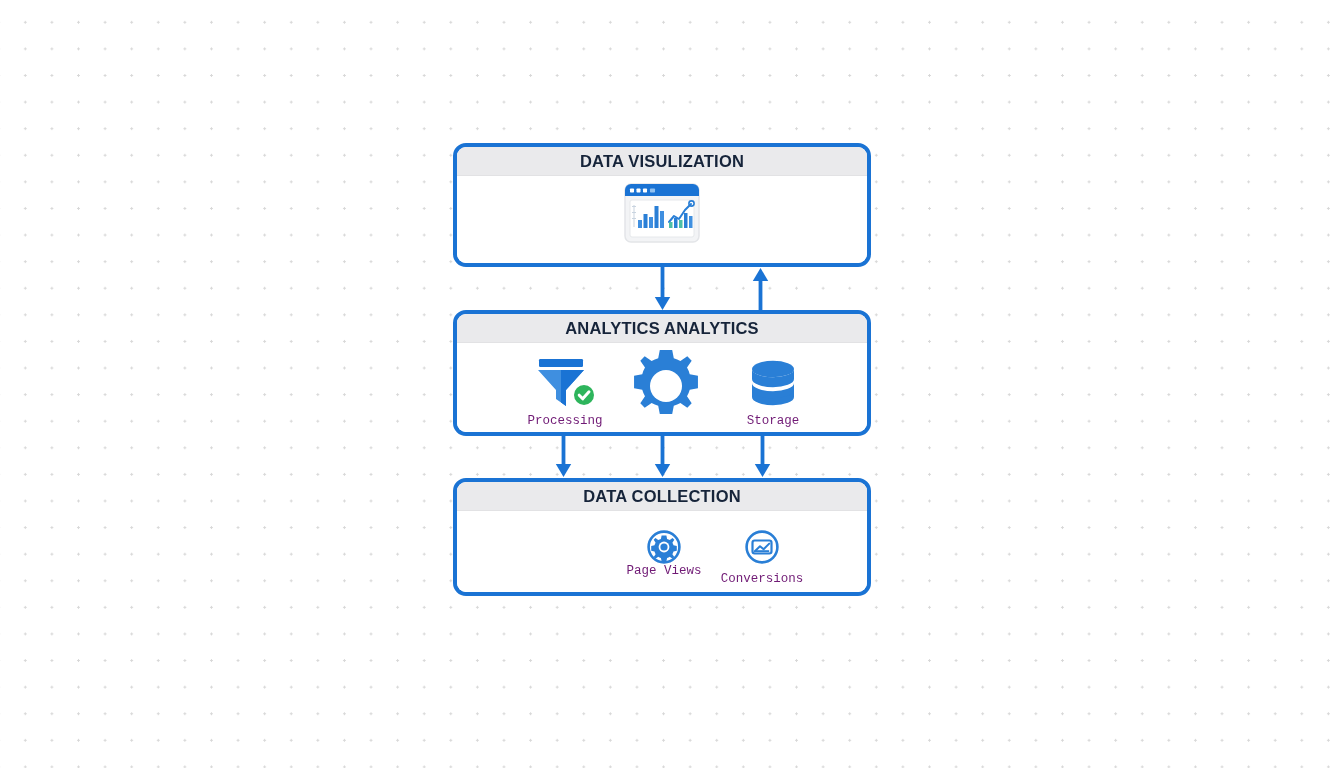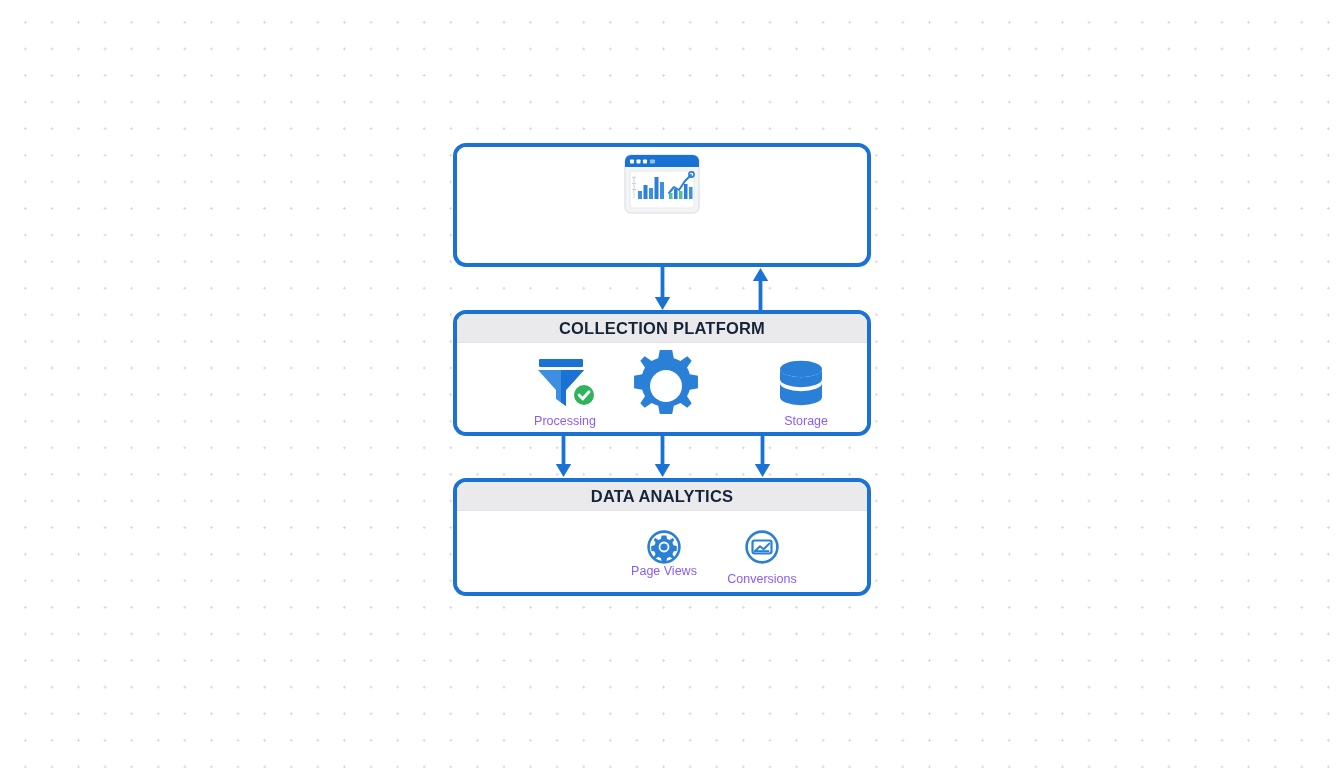--- a/index.html
+++ b/index.html
@@ -56,23 +56,24 @@
   
   .icon-item {
     position: absolute;
     display: flex;
     flex-direction: column;
     align-items: center;
     justify-content: flex-start;
   }
   .icon-label {
     font-size: 12.5px;
-    color: #8b5cf6;
+    color: #701a75;
     white-space: nowrap;
     line-height: 1;
+    font-family: Liberation Mono, monospace;
   }
   .icon-art {
     display: flex;
     align-items: center;
     justify-content: center;
   }
 
   
   #viz-graphic {
     position: absolute;
@@ -86,20 +87,23 @@
     position: absolute;
   }
   .arrow svg { display: block; }
 </style>
 </head>
 <body>
 
 <div id="canvas">
 
   <div class="node-box" id="box-viz" style="left:453px; top:143px; width:418px; height:124px;">
+    <div class="node-header">
+      <span class="node-title">DATA VISULIZATION</span>
+    </div>
     <div class="node-body">
 
       <div id="viz-graphic">
         <svg width="78" height="62" viewBox="0 0 78 62" aria-hidden="true">
           <defs>
             <clipPath id="winclip">
                 <rect x="2" y="2" width="74" height="58" rx="6"></rect>
               </clipPath>
           </defs>
           <rect x="2" y="2" width="74" height="58" rx="6" fill="#f3f4f6" stroke="#e3e5e8" stroke-width="1.5"></rect>
@@ -145,21 +149,21 @@
 
   <div class="arrow" style="left:752px; top:267px;">
     <svg width="17" height="44" viewBox="0 0 17 44" aria-hidden="true">
       <rect x="6.6" y="12" width="3.8" height="32" fill="#1a73d4"></rect>
       <path d="M0.8 14 L16.2 14 L8.5 1 Z" fill="#1a73d4"></path>
     </svg>
   </div>
 
   <div class="node-box" id="box-platform" style="left:453px; top:310px; width:418px; height:126px;">
     <div class="node-header">
-      <span class="node-title">COLLECTION PLATFORM</span>
+      <span class="node-title">ANALYTICS ANALYTICS</span>
     </div>
     <div class="node-body">
 
       <div class="icon-item" style="left:53px; top:14px; width:110px;">
         <span class="icon-art">
           <svg width="62" height="52" viewBox="0 0 62 52" aria-hidden="true">
             <rect x="5" y="2" width="44" height="8" rx="1.2" fill="#1a73d4"></rect>
             <path d="M4 13 L50 13 L32 33 L32 49 L22 42 L22 33 Z" fill="#3f8fe0"></path>
             <path d="M27 13 L50 13 L32 33 L32 49 L27 45.5 Z" fill="#1a73d4"></path>
             <circle cx="50" cy="38" r="10" fill="#2eb55c"></circle>
@@ -179,21 +183,21 @@
               a28.6 28.6 0 0 1 -6.6 2.75 l-1.6 8.2 -6.2 0 -6.2 0 -1.6-8.2
               a28.6 28.6 0 0 1 -6.6-2.75 l-6.9 4.7 -4.4-4.4 4.7-6.9
               a28.6 28.6 0 0 1 -2.75-6.6 l-8.2-1.6 0-6.2 0-6.2 8.2-1.6
               a28.6 28.6 0 0 1 2.75-6.6 l-4.7-6.9 4.4-4.4 6.9 4.7
               a28.6 28.6 0 0 1 6.6-2.75 l1.6-8.2 z"></path>
             <circle cx="38" cy="38" r="16" fill="#ffffff"></circle>
           </svg>
         </span>
       </div>
 
-      <div class="icon-item" style="left:261px; top:16px; width:110px;align-items:flex-end;">
+      <div class="icon-item" style="left:261px; top:16px; width:110px;">
         <span class="icon-art">
           <svg width="54" height="50" viewBox="0 0 54 50" aria-hidden="true">
             <ellipse cx="27" cy="10" rx="21" ry="8.2" fill="#2a7fd6"></ellipse>
             <path d="M6 10 L6 20 a21 8.2 0 0 0 42 0 L48 10 a21 8.2 0 0 1 -42 0 Z" fill="#2a7fd6"></path>
             <path d="M6 24 L6 34 a21 8.2 0 0 0 42 0 L48 24 a21 8.2 0 0 1 -42 0 Z" fill="#2a7fd6"></path>
             <path d="M6 38 a21 8.2 0 0 0 42 0 L48 31 a21 8.2 0 0 1 -42 0 Z" fill="#2a7fd6"></path>
           </svg>
         </span>
         <span class="icon-label" style="margin-top:6px;">Storage</span>
       </div>
@@ -214,21 +218,21 @@
   </div>
   <div class="arrow" style="left:754px; top:436px;">
     <svg width="17" height="42" viewBox="0 0 17 42" aria-hidden="true">
       <rect x="6.6" y="0" width="3.8" height="30" fill="#1a73d4"></rect>
       <path d="M0.8 28 L16.2 28 L8.5 41 Z" fill="#1a73d4"></path>
     </svg>
   </div>
 
   <div class="node-box" id="box-collection" style="left:453px; top:478px; width:418px; height:118px;">
     <div class="node-header">
-      <span class="node-title">DATA ANALYTICS</span>
+      <span class="node-title">DATA COLLECTION</span>
     </div>
     <div class="node-body">
 
 
       <div class="icon-item" style="left:155px; top:18px; width:104px;">
         <span class="icon-art">
           <svg width="36" height="36" viewBox="0 0 36 36" aria-hidden="true">
             <circle cx="18" cy="18" r="15.4" fill="none" stroke="#2a7fd6" stroke-width="2.6"></circle>
             <path fill="#2a7fd6" d="M18 6.6
               l2.4 0 0.7 3.3 a11.4 11.4 0 0 1 2.65 1.1 l2.8-1.9 1.75 1.75 -1.9 2.8

